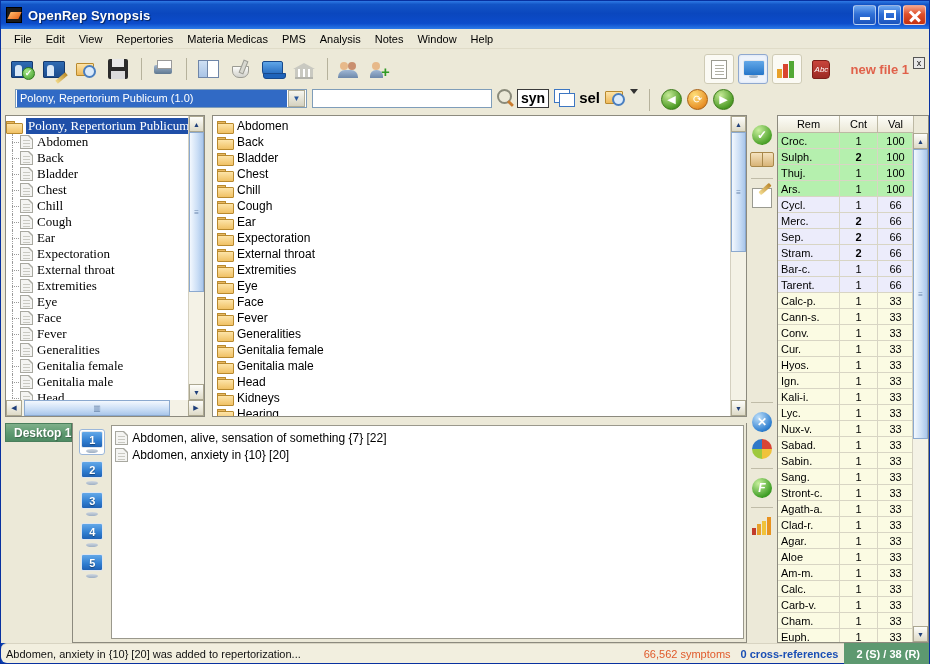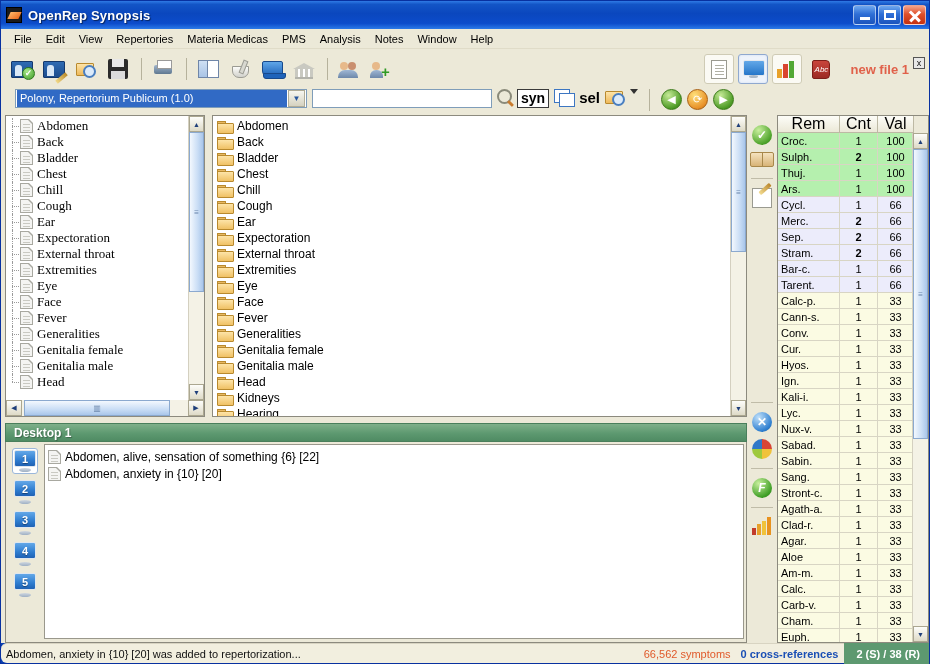--- a/index.html
+++ b/index.html
@@ -231,21 +231,21 @@
   .hscroll .strack { flex: 1; position: relative; }
   .hthumb {
     position: absolute; top: 0; bottom: 0; left: 2px; right: 18px;
     background: linear-gradient(to bottom,#f3f8fe,#c9ddf5 60%,#a9c6ea);
     border: 1px solid #8ba9cf;
     display: flex; align-items: center; justify-content: center;
     font-size: 8px; color: #6a86ab;
   }
 
   
-  .deskwrap { margin-top: 6px; flex: 1; display: flex; flex-direction: column; min-height: 0; padding-right: 0; }
+  .deskwrap { margin-top: 6px; flex: 1; display: flex; flex-direction: row; min-height: 0; padding-right: 0; }
   .deskhdr {
     height: 19px; background: linear-gradient(to bottom,#7fb08a,#5d9970 55%,#4f8b63);
     border: 1px solid #4a7f5c;
     color: #fff; font-weight: bold; font-size: 12px;
     display: flex; align-items: center; padding-left: 8px;
     text-shadow: 1px 1px 1px rgba(0,0,0,.3);
   }
   .deskbody { flex: 1; display: flex; border: 1px solid #8c8a7e; border-top: none; background: #ece9d8; min-height: 0; }
   .deskrail {
     width: 38px; flex: none; background: #ece9d8;
@@ -285,21 +285,21 @@
     padding-top: 10px; gap: 7px;
   }
   .rr-sep { width: 22px; height: 1px; background: #c0bca8; margin: 2px 0; }
   .remtable {
     flex: 1; background: #fff; border: 1px solid #8c8a7e;
     display: flex; flex-direction: column; position: relative; overflow: hidden;
   }
   .remhdr { display: flex; height: 17px; flex: none; background: #ece9d8; }
   .remhdr div {
     border-right: 1px solid #bdb9a4; border-bottom: 1px solid #bdb9a4;
-    font-size: 16px; display: flex; align-items: center; justify-content: center;
+    font-size: 11px; display: flex; align-items: center; justify-content: center;
     background: linear-gradient(to bottom,#fdfdf8,#ebe8d7);
   }
   .c-rem { width: 62px; }
   .c-cnt { width: 38px; }
   .c-val { width: 36px; }
   .rembody { flex: 1; overflow: hidden; }
   .remrow { display: flex; height: 16px; }
   .remrow div {
     border-right: 1px solid #d8d5c4; border-bottom: 1px solid #d8d5c4;
     font-size: 11px; display: flex; align-items: center; padding-left: 3px;
@@ -538,20 +538,24 @@
 
   <div class="main">
 
     <div class="leftcol">
 
       <div class="panes">
 
         <div class="pane left">
           <div class="treebody">
             <div class="treeinner" id="left-tree">
+                <div class="tnode selected">
+                  <span class="ico-folder"></span>
+                  <span class="tlabel">Polony, Repertorium Publicum</span>
+                </div>
                 <div class="tnode">
                   <span class="dots"></span>
                   <span class="ico-page"></span>
                   <span class="tlabel">Abdomen</span>
                 </div>
                 <div class="tnode">
                   <span class="dots"></span>
                   <span class="ico-page"></span>
                   <span class="tlabel">Back</span>
                 </div>
@@ -761,21 +765,21 @@
                 <span class="mstand"></span>
               </div>
               <div class="monitor">
                 <span class="mscreen">5</span>
                 <span class="mstand"></span>
               </div>
             </div>
           <div class="desklist" id="desk-list">
               <div class="symrow">
                 <span class="ico-page"></span>
-                <span class="tlabel">Abdomen, alive, sensation of something {6} [22]</span>
+                <span class="tlabel">Abdomen, alive, sensation of something {7} [22]</span>
               </div>
               <div class="symrow">
                 <span class="ico-page"></span>
                 <span class="tlabel">Abdomen, anxiety in {10} [20]</span>
               </div>
             </div>
         </div>
       </div>
 
     </div>

